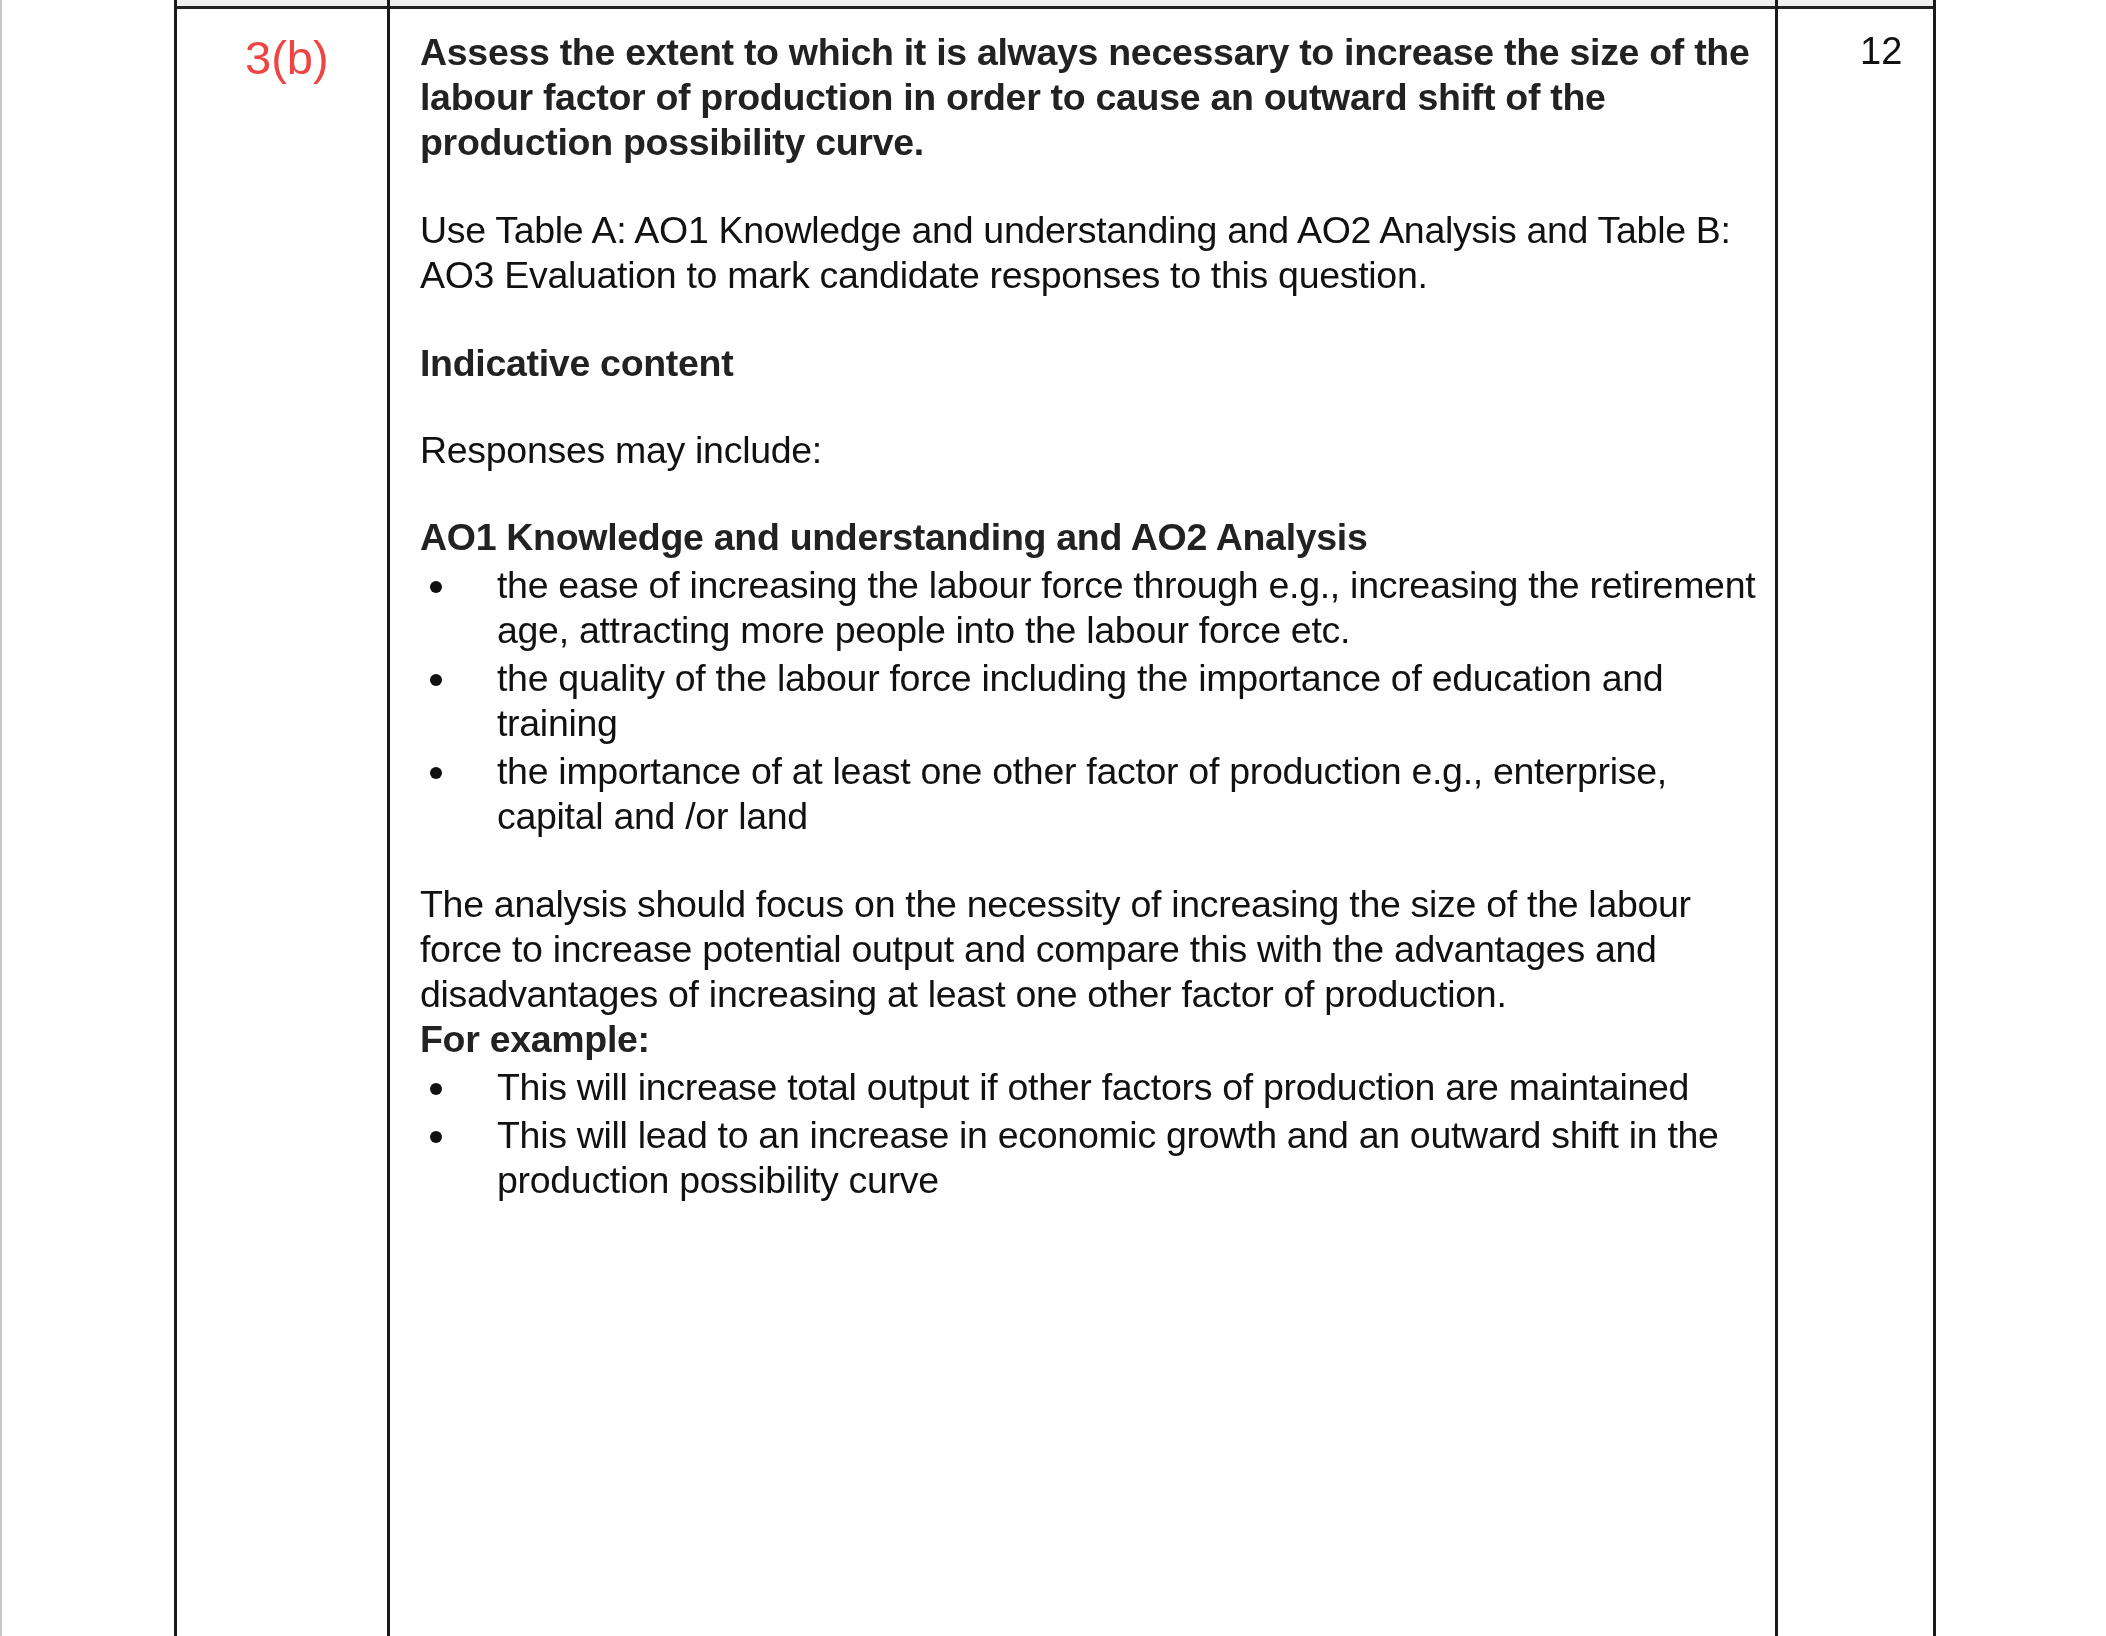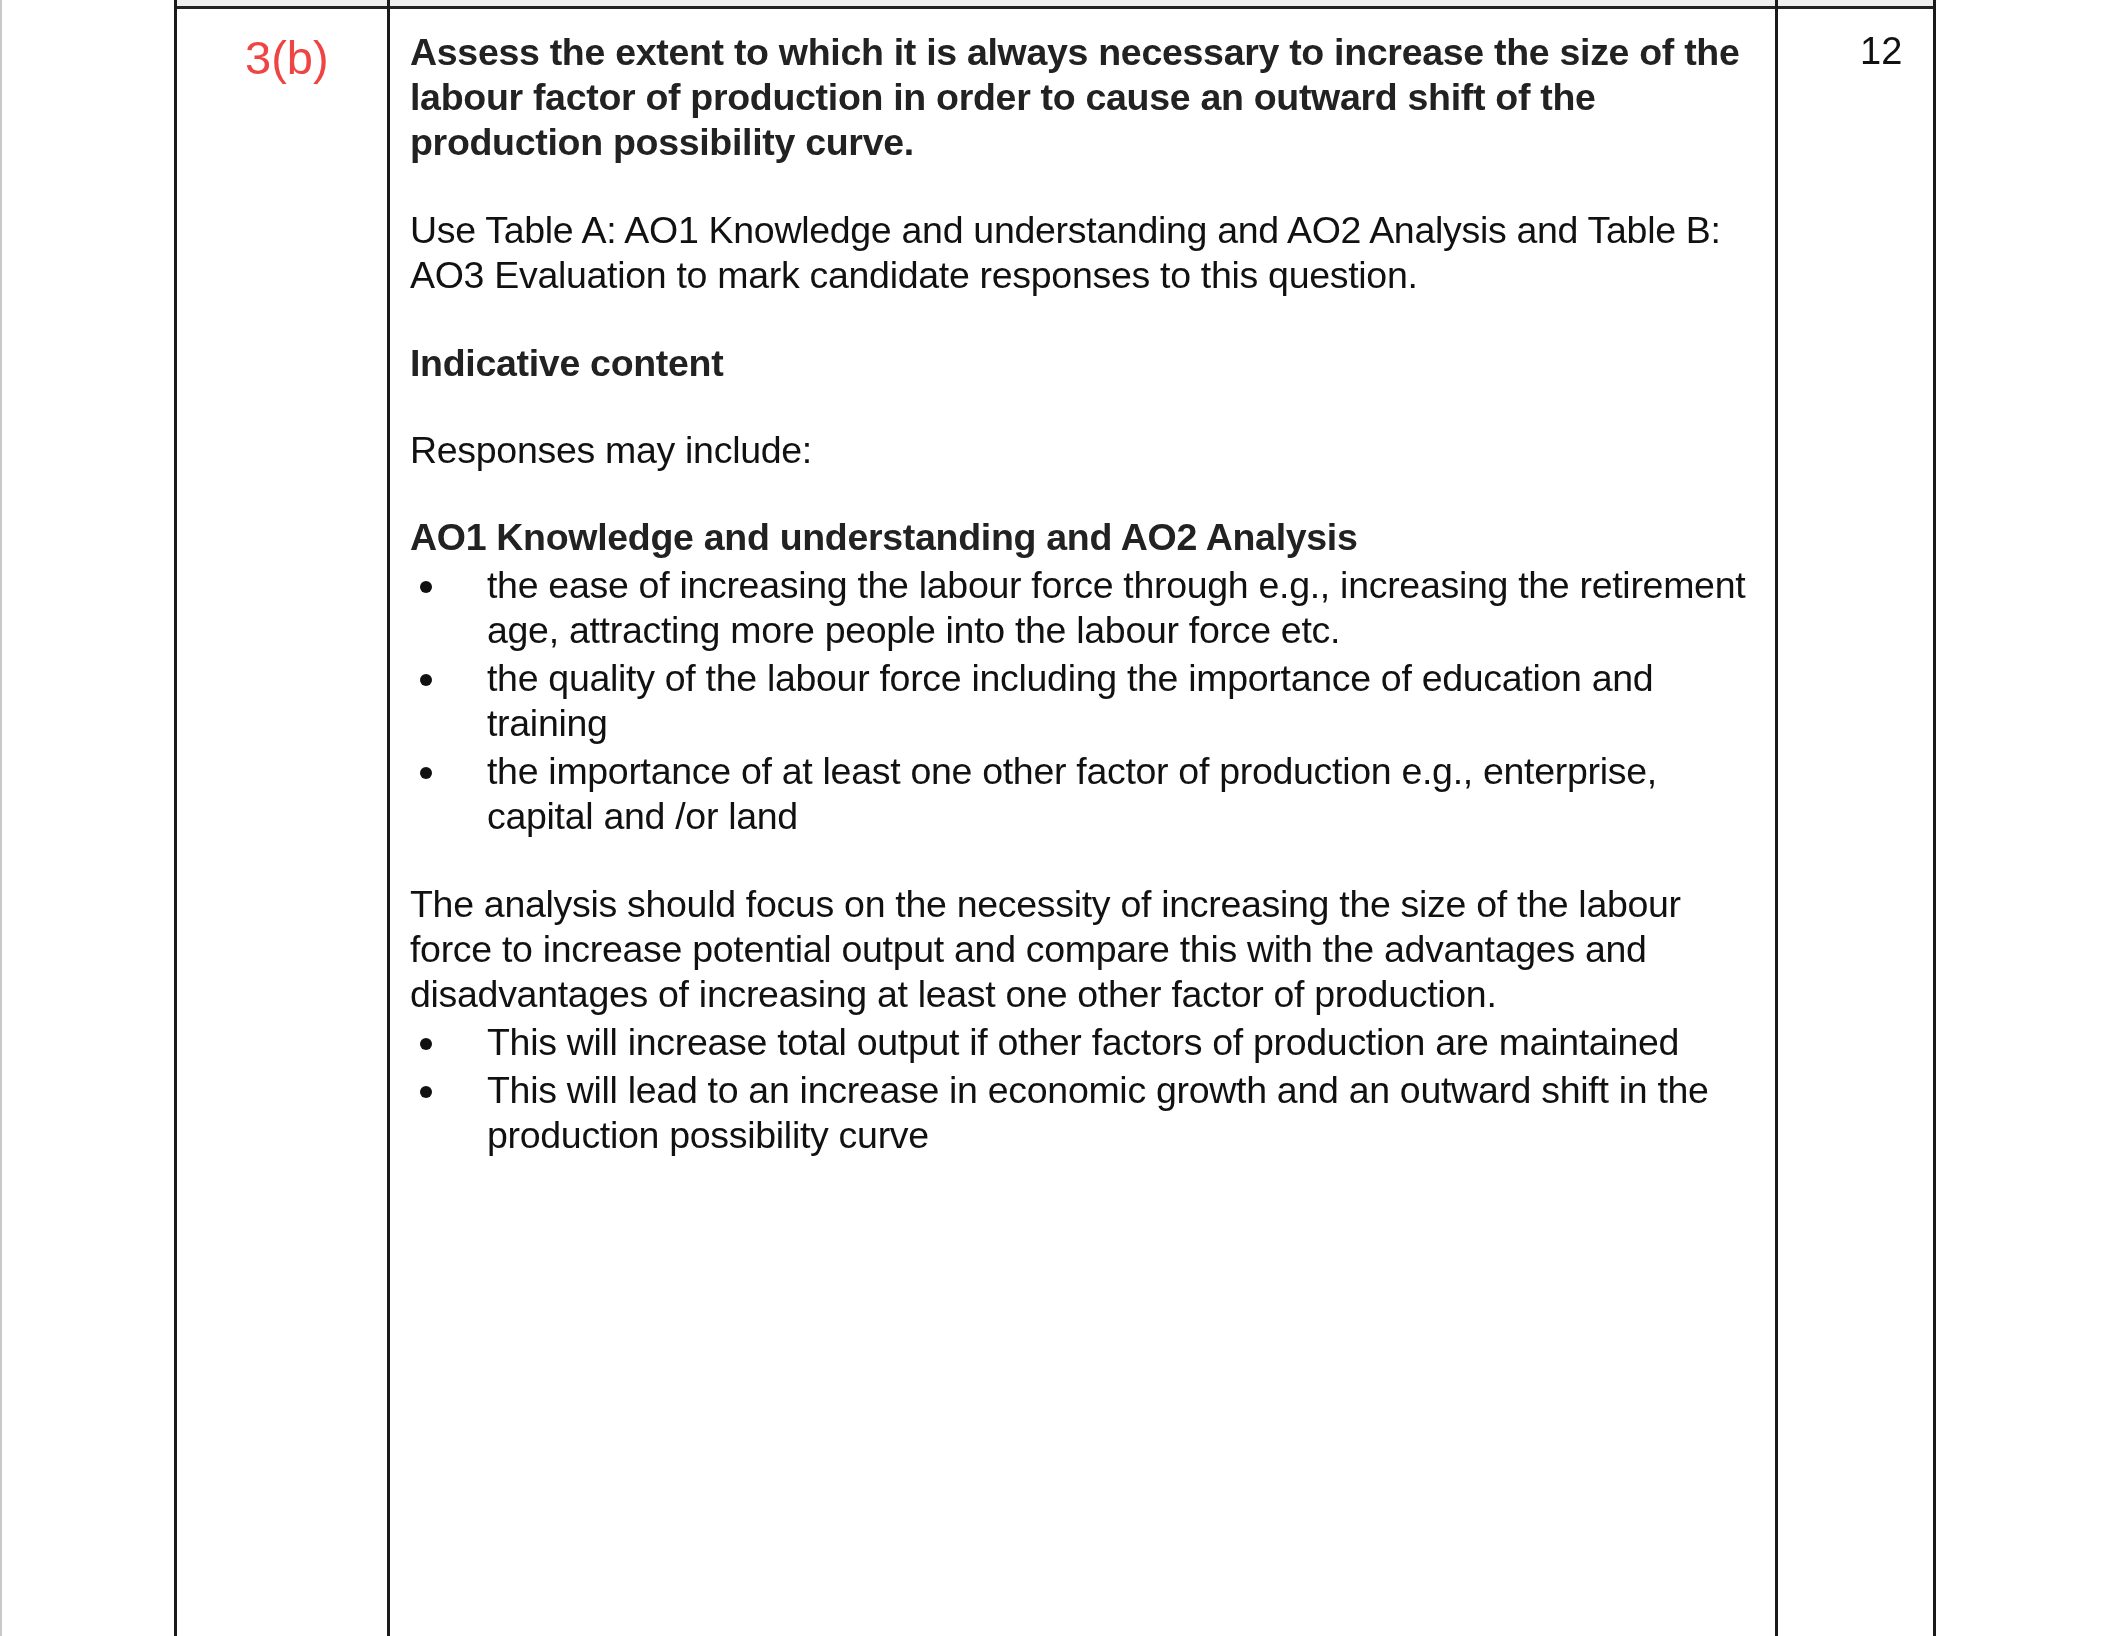--- a/index.html
+++ b/index.html
@@ -14,21 +14,21 @@
   .table-top { position: absolute; left: 175px; top: 6px; width: 1761px; height: 4px; border-top: 3px solid #222; }
   .vline { position: absolute; top: 0; height: 1636px; width: 3px; background: #1a1a1a; }
   .v-left { left: 174px; }
   .v-c1 { left: 387px; }
   .v-c2 { left: 1775px; }
   .v-right { left: 1933px; }
 
   .qnum { position: absolute; left: 245px; top: 30px; font-size: 47px; color: #ef4444; }
   .marks { position: absolute; left: 1860px; top: 30px; font-size: 38px; font-weight: normal; color: #111; }
 
-  .content { position: absolute; left: 410px; top: 30px; width: 1352px; font-size: 37.5px; line-height: 45px; letter-spacing: -0.3px; }
+  .content { position: absolute; left: 420px; top: 30px; width: 1352px; font-size: 37.5px; line-height: 45px; letter-spacing: -0.3px; }
   .content p { margin: 0; }
   .bold { font-weight: bold; color: #222; }
   .gap1 { margin-top: 43px !important; }
   .gap2 { margin-top: 42px !important; }
   ul.bullets { list-style: none; margin: 0; padding: 0; }
   ul.bullets li { position: relative; padding-left: 77px; margin-top: 3px; }
   ul.bullets li .dot {
     position: absolute; left: 10px; top: 18px; width: 12px; height: 12px; border-radius: 50%; background: #111;
   }
 </style>
@@ -51,17 +51,18 @@
   <p class="gap1">Use Table A: AO1 Knowledge and understanding and AO2 Analysis and Table B: AO3 Evaluation to mark candidate responses to this question.</p>
   <p class="bold gap1">Indicative content</p>
   <p class="gap2">Responses may include:</p>
   <p class="bold gap2">AO1 Knowledge and understanding and AO2 Analysis</p>
   <ul class="bullets">
     <li><span class="dot"></span><span>the ease of increasing the labour force through e.g., increasing the retirement age, attracting more people into the labour force etc.</span></li>
     <li><span class="dot"></span><span>the quality of the labour force including the importance of education and training</span></li>
     <li><span class="dot"></span><span>the importance of at least one other factor of production e.g., enterprise, capital and /or land</span></li>
   </ul>
   <p class="gap1">The analysis should focus on the necessity of increasing the size of the labour force to increase potential output and compare this with the advantages and disadvantages of increasing at least one other factor of production.</p>
+  <p class="bold">For example:</p>
   <ul class="bullets">
     <li><span class="dot"></span><span>This will increase total output if other factors of production are maintained</span></li>
     <li><span class="dot"></span><span>This will lead to an increase in economic growth and an outward shift in the production possibility curve</span></li>
   </ul>
 </div>
 
 </body></html>

